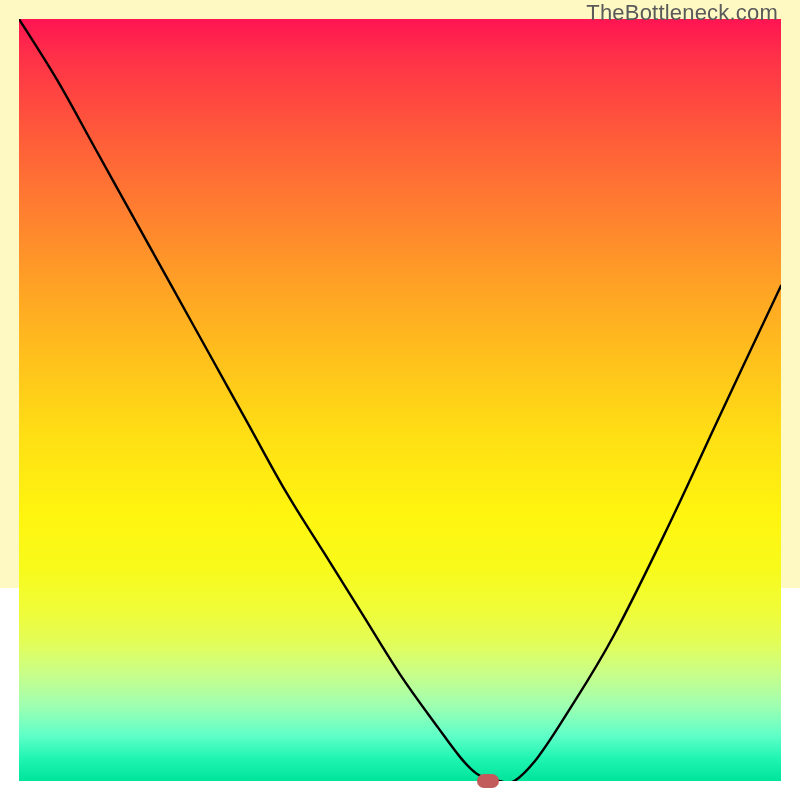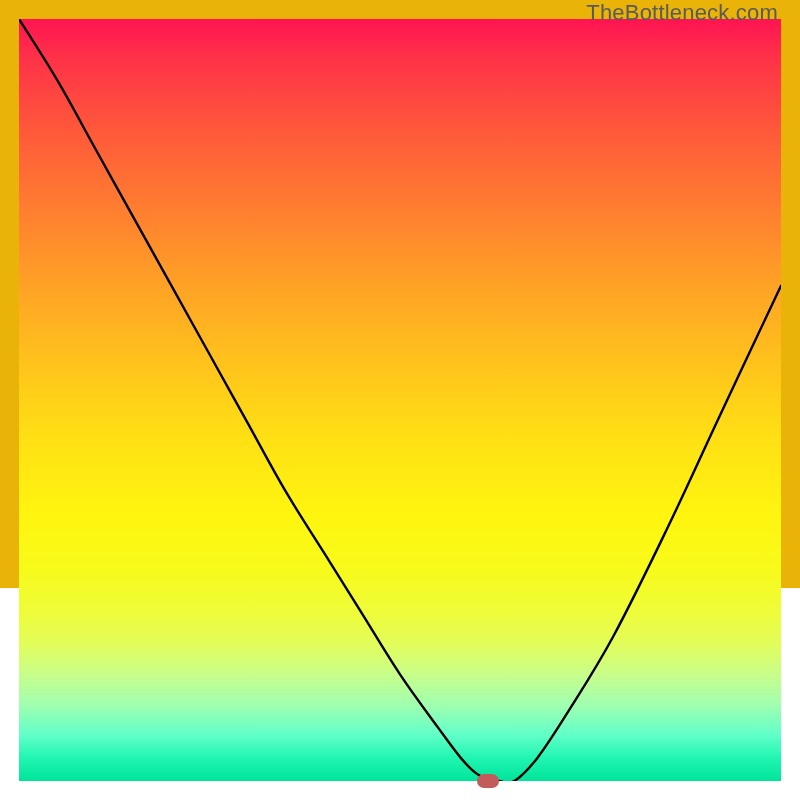--- a/index.html
+++ b/index.html
@@ -1,17 +1,17 @@
 <!DOCTYPE html>
 <html><head>
 <meta charset="utf-8">
 <style>
   * { margin: 0; padding: 0; box-sizing: border-box; }
   body { width: 800px; height: 800px; overflow: hidden; position: relative; font-family: Arial, sans-serif; }
-  .chart-container { width: 800px; height: 588px; position: relative; background: #eab308; }
+  .chart-container { width: 800px; height: 588px; position: relative; background: #fef9c3; }
   .plot-area {
     position: absolute;
     left: 19px;
     top: 19px;
     width: 762px;
     height: 762px;
     background: linear-gradient(to bottom,
       #ff1452 0%,
       #ff3148 5%,
       #ff5a3a 15%,

